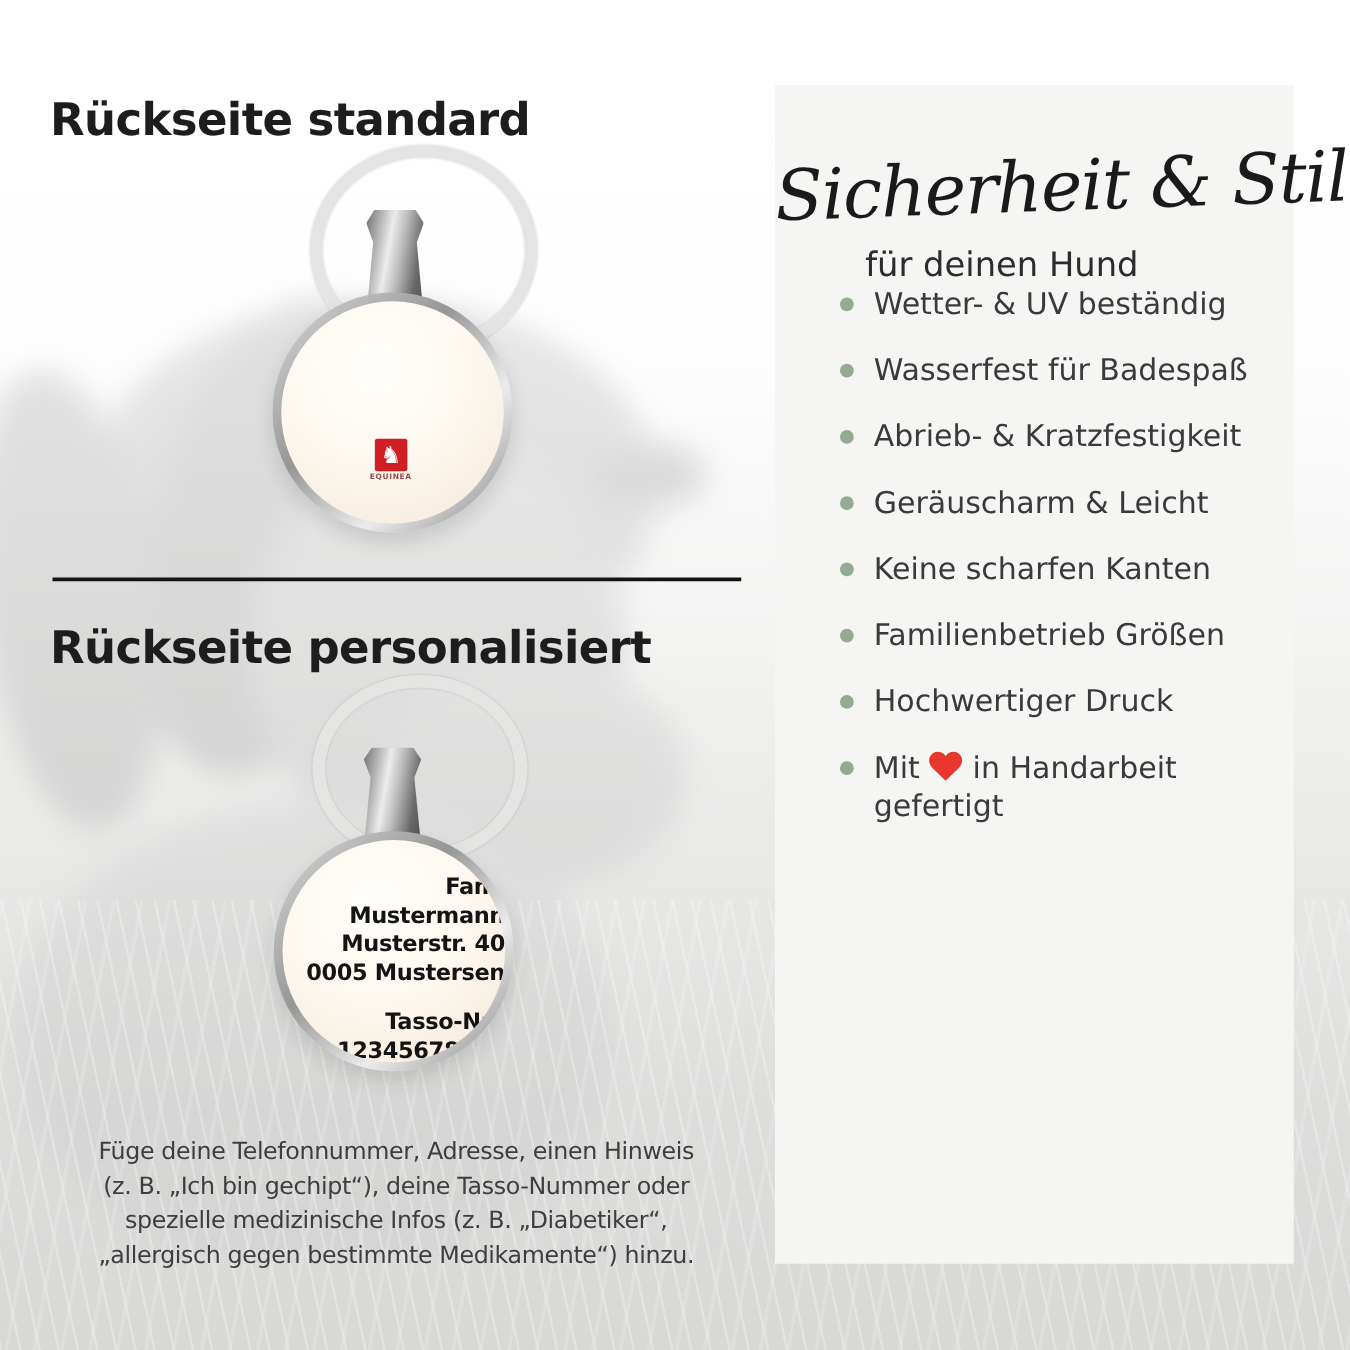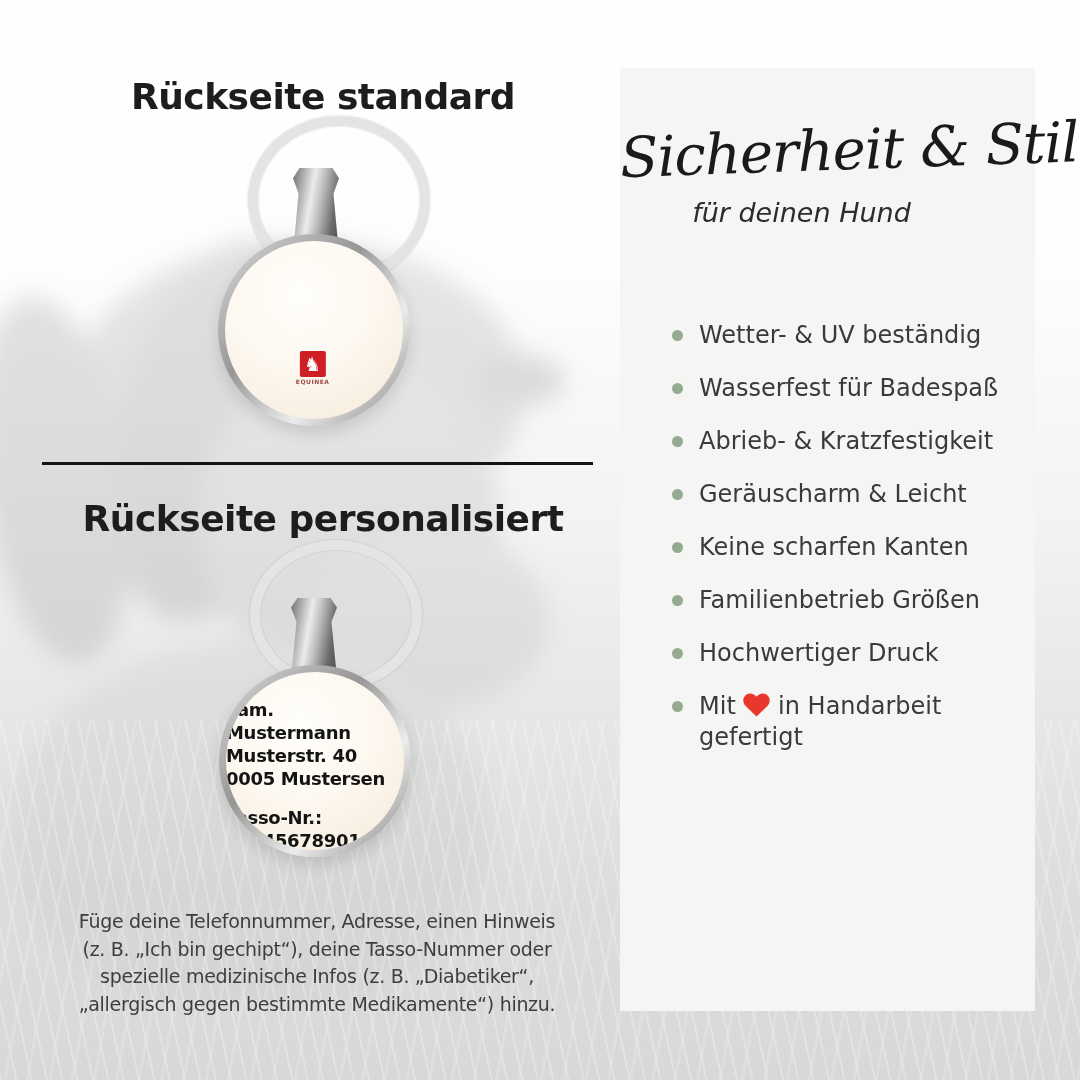--- a/index.html
+++ b/index.html
@@ -27,37 +27,36 @@
   }
   .script-title{
     margin-top:50px;text-align:center;
     font-family:"DejaVu Serif","Liberation Serif",serif;
     font-style:italic;font-size:56px;font-weight:400;color:#1a1a1a;
     letter-spacing:-1px;transform:rotate(-2deg);white-space:nowrap;
   }
   .subtitle{
     margin-top:14px;text-align:center;font-size:27px;color:#2c2c2c;
     transform:translateX(-26px);
-    font-style:italic;
   }
   .feature-list{
-    list-style:none;margin-top:92px;padding-left:52px;padding-right:10px;
+    list-style:none;padding-left:52px;padding-right:10px;
   }
   .feature-list li{display:flex;gap:16px;margin-bottom:22px;}
   .dot{
     flex:0 0 auto;width:11px;height:11px;border-radius:50%;
     background:var(--bullet-dot);margin-top:10px;
   }
   .feat-text{width:345px;font-size:24px;line-height:31px;color:var(--text-dark);}
   .heart{
     display:inline-block;width:27px;height:24px;vertical-align:-3px;color:var(--heart);
   }
   
   .h-left{
-    position:absolute;left:40px;width:566px;text-align:center;z-index:1;
+    position:absolute;left:40px;width:566px;text-align:left;z-index:1;
     font-size:36px;font-weight:600;color:var(--heading);letter-spacing:-.5px;
   }
   .h-standard{top:76px;}
   .h-personalisiert{top:498px;}
   .divider{position:absolute;left:42px;top:462px;width:551px;height:3px;background:var(--divider);z-index:1;}
   
   .ring{
     position:absolute;border:10px solid #e4e4e2;border-radius:50%;z-index:1;
     box-shadow:0 0 2px rgba(0,0,0,.22), inset 0 0 2px rgba(0,0,0,.18);
     background:transparent;
@@ -88,21 +87,21 @@
     position:absolute;left:50%;top:62%;transform:translateX(-54%);
     display:flex;flex-direction:column;align-items:center;gap:1px;
   }
   .logo-square{
     width:26px;height:26px;background:var(--logo-red);border-radius:2px;
     display:flex;align-items:center;justify-content:center;
     color:#ffffff;font-size:19px;line-height:1;
   }
   .logo-brand{font-size:6px;letter-spacing:.5px;color:#9b4a42;font-weight:700;}
   .address{
-    position:absolute;left:0;top:26px;width:100%;text-align:left;
+    position:absolute;left:0;top:26px;width:100%;text-align:right;
     font-weight:700;font-size:18px;line-height:23px;color:#141414;letter-spacing:-.3px;
   }
   .address .gap{height:16px;}
   
   .footnote{
     position:absolute;left:30px;top:908px;width:574px;text-align:center;z-index:1;
     font-size:19px;line-height:27.5px;color:#3e3e3e;letter-spacing:-.3px;
   }
 </style>
 </head>

